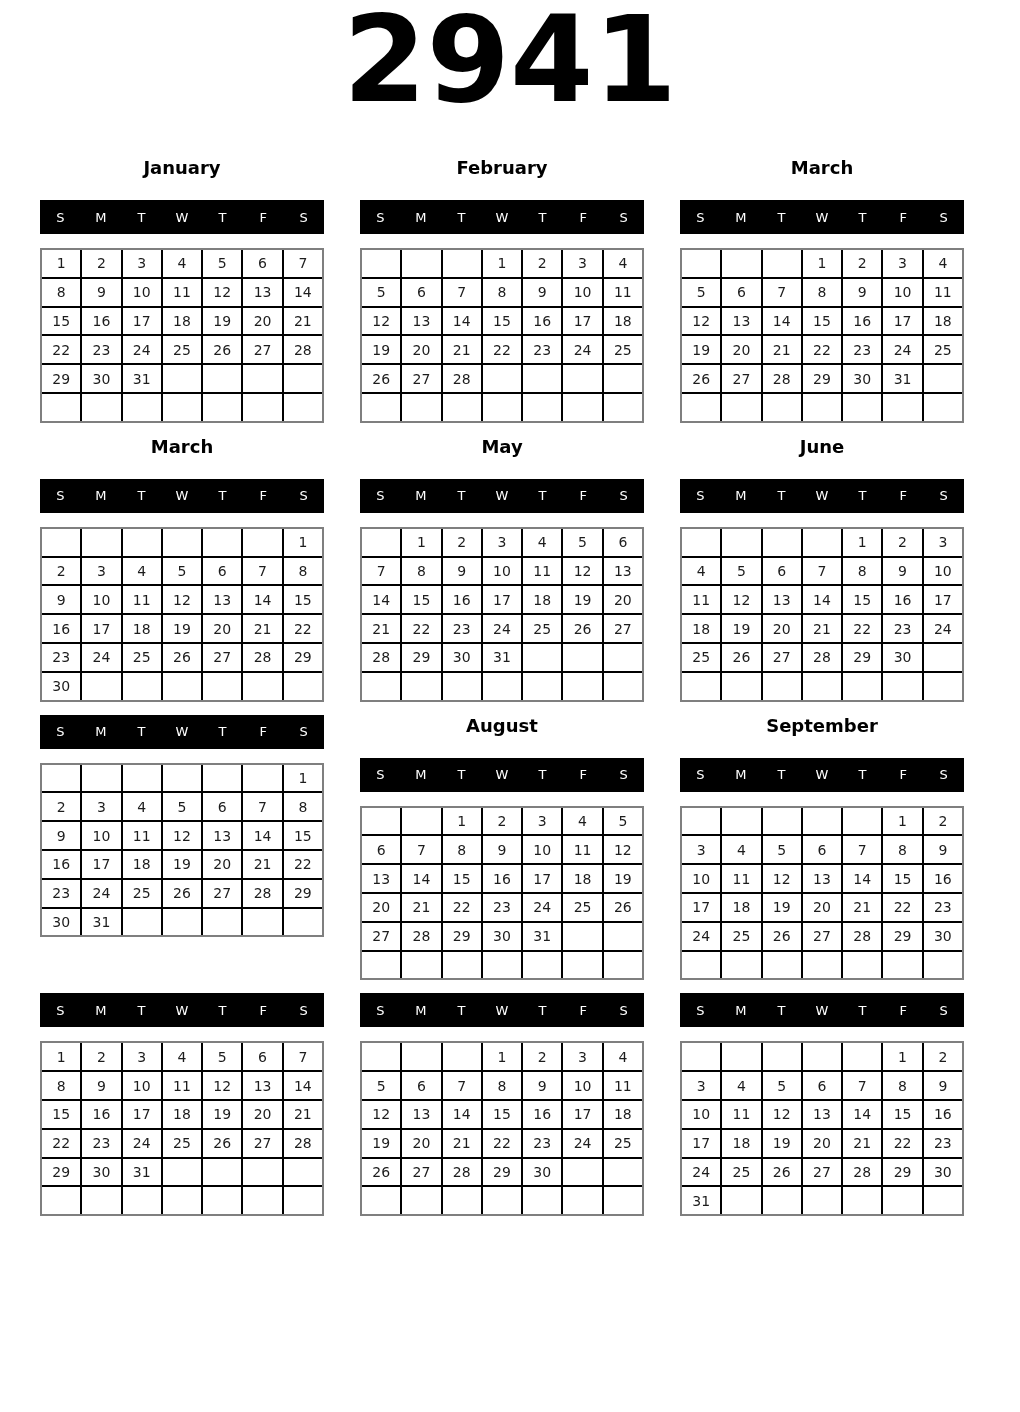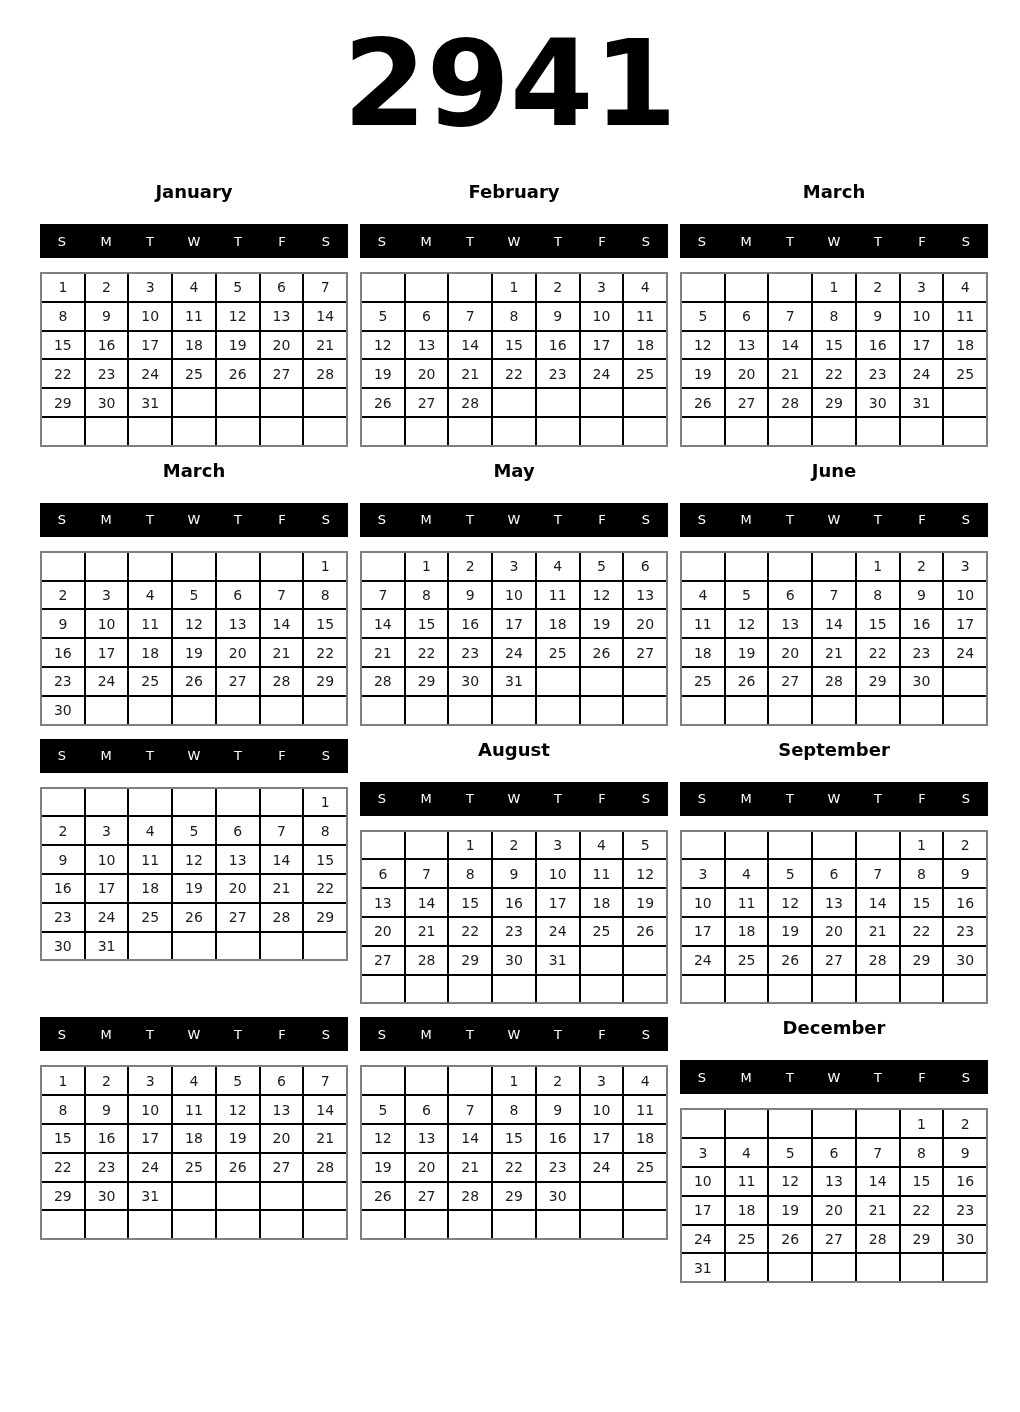--- a/index.html
+++ b/index.html
@@ -3,31 +3,31 @@
 <meta charset="utf-8">
 <style>
   html,body{margin:0;padding:0;}
   body{
     width:1020px;height:1412px;
     background:#ffffff;color:#000000;
     font-family:"DejaVu Sans","Liberation Sans",sans-serif;
     overflow:hidden;
   }
   .year-title{
-    padding-top:24px;height:120px;line-height:1;
+    padding-top:0;height:120px;line-height:1;
     text-align:center;font-size:120px;font-weight:bold;
     letter-spacing:0;
   }
   .calendar-grid{
     margin:37px 40px 0;
     display:grid;
     grid-template-columns:repeat(3,300px);
     column-gap:20px;row-gap:13px;
   }
-  .month{width:308px;}
+  .month{width:284px;}
   .month-title{
     font-size:18px;font-weight:bold;line-height:21px;
     text-align:center;margin:0 0 22px;
   }
   .dow{
     height:34px;background:#000000;
     display:grid;grid-template-columns:repeat(7,1fr);
     align-items:center;
   }
   .dow span{color:#ffffff;font-size:13px;text-align:center;}
@@ -667,21 +667,20 @@
         <div class="cell"></div>
         <div class="cell"></div>
         <div class="cell"></div>
         <div class="cell"></div>
         <div class="cell"></div>
         <div class="cell"></div>
       </div>
   </div>
 
   <div class="month">
-    <div class="month-title">December</div>
     <div class="dow">
         <span>S</span>
         <span>M</span>
         <span>T</span>
         <span>W</span>
         <span>T</span>
         <span>F</span>
         <span>S</span>
       </div>
     <div class="dates">

